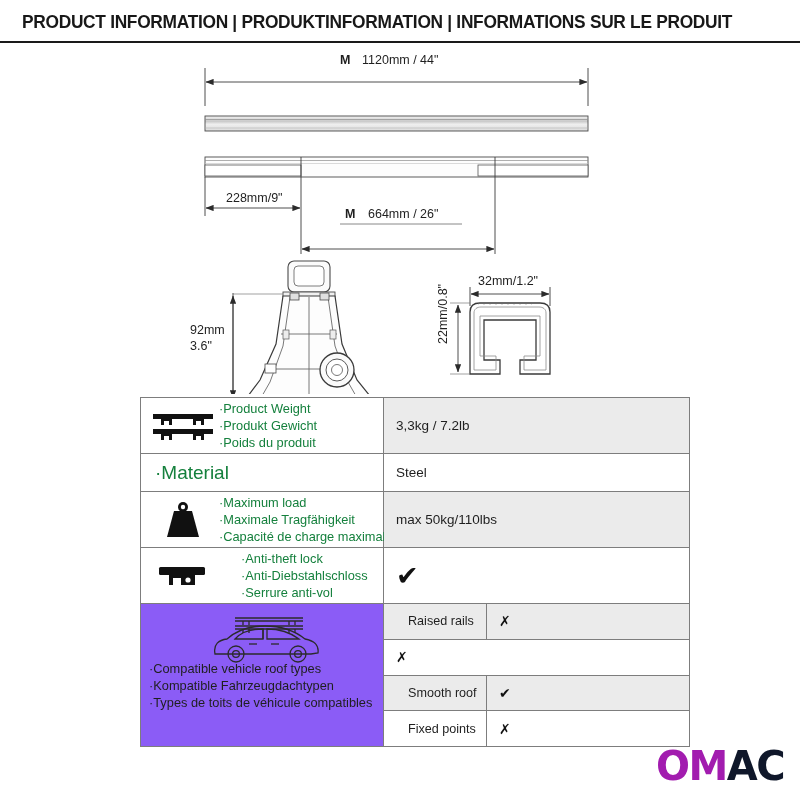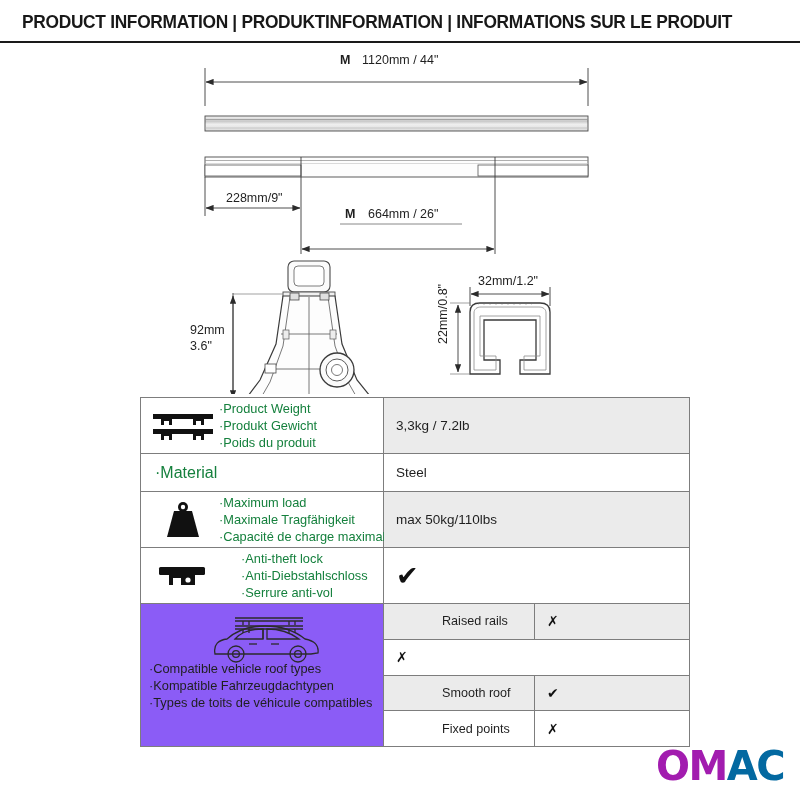--- a/index.html
+++ b/index.html
@@ -107,21 +107,21 @@
     white-space: nowrap;
   }
 
   .row-weight  { height: 56px; }
   .row-mat     { height: 38px; }
   .row-load    { height: 56px; }
   .row-lock    { height: 56px; }
   .row-roof    { height: 142px; }
 
   .row-mat .cell-label { padding-left: 14px; }
-  .row-mat .lbl-lines { font-size: 16px; }
+  .row-mat .lbl-lines { font-size: 19px; }
 
   
   .row-lock .lbl-lines { padding-left: 22px; }
 
   
   .tick-big {
     font-size: 27px;
     line-height: 1;
     font-weight: bold;
     color: #111;
@@ -159,28 +159,27 @@
     flex: 1;
     display: flex;
     align-items: center;
     border-bottom: 1px solid #7d7d7d;
     box-sizing: border-box;
   }
   .ropt:last-child { border-bottom: none; align-items: flex-end; }
   .ropt-name {
     width: 103px;
     box-sizing: border-box;
-    padding-left: 10px;
+    padding-left: 24px;
     border-right: 1px solid #7d7d7d;
     font-size: 12.6px;
     color: #1f1f1f;
     height: 100%;
     display: flex;
     align-items: center;
-    margin-left: 48px;
   }
   .ropt-mark {
     flex: 1;
     padding-left: 12px;
     font-size: 14px;
     font-weight: bold;
     height: 100%;
     display: flex;
     align-items: center;
     font-family: "DejaVu Sans", sans-serif;
@@ -192,21 +191,21 @@
     position: absolute;
     right: 16px;
     bottom: 14px;
     font-size: 40px;
     font-weight: bold;
     letter-spacing: -1.5px;
     line-height: 1;
     font-family: "DejaVu Sans", sans-serif;
   }
   .logo .om { color: #a21caf; }
-  .logo .ac { color: #0369a1; }
+  .logo .ac { color: #0f172a; }
 </style>
 </head>
 <body>
 
 <div class="header">
   <div class="header-title">PRODUCT INFORMATION | PRODUKTINFORMATION | INFORMATIONS SUR LE PRODUIT</div>
   <div class="header-rule"></div>
 </div>
 
 <div class="drawing-area">

